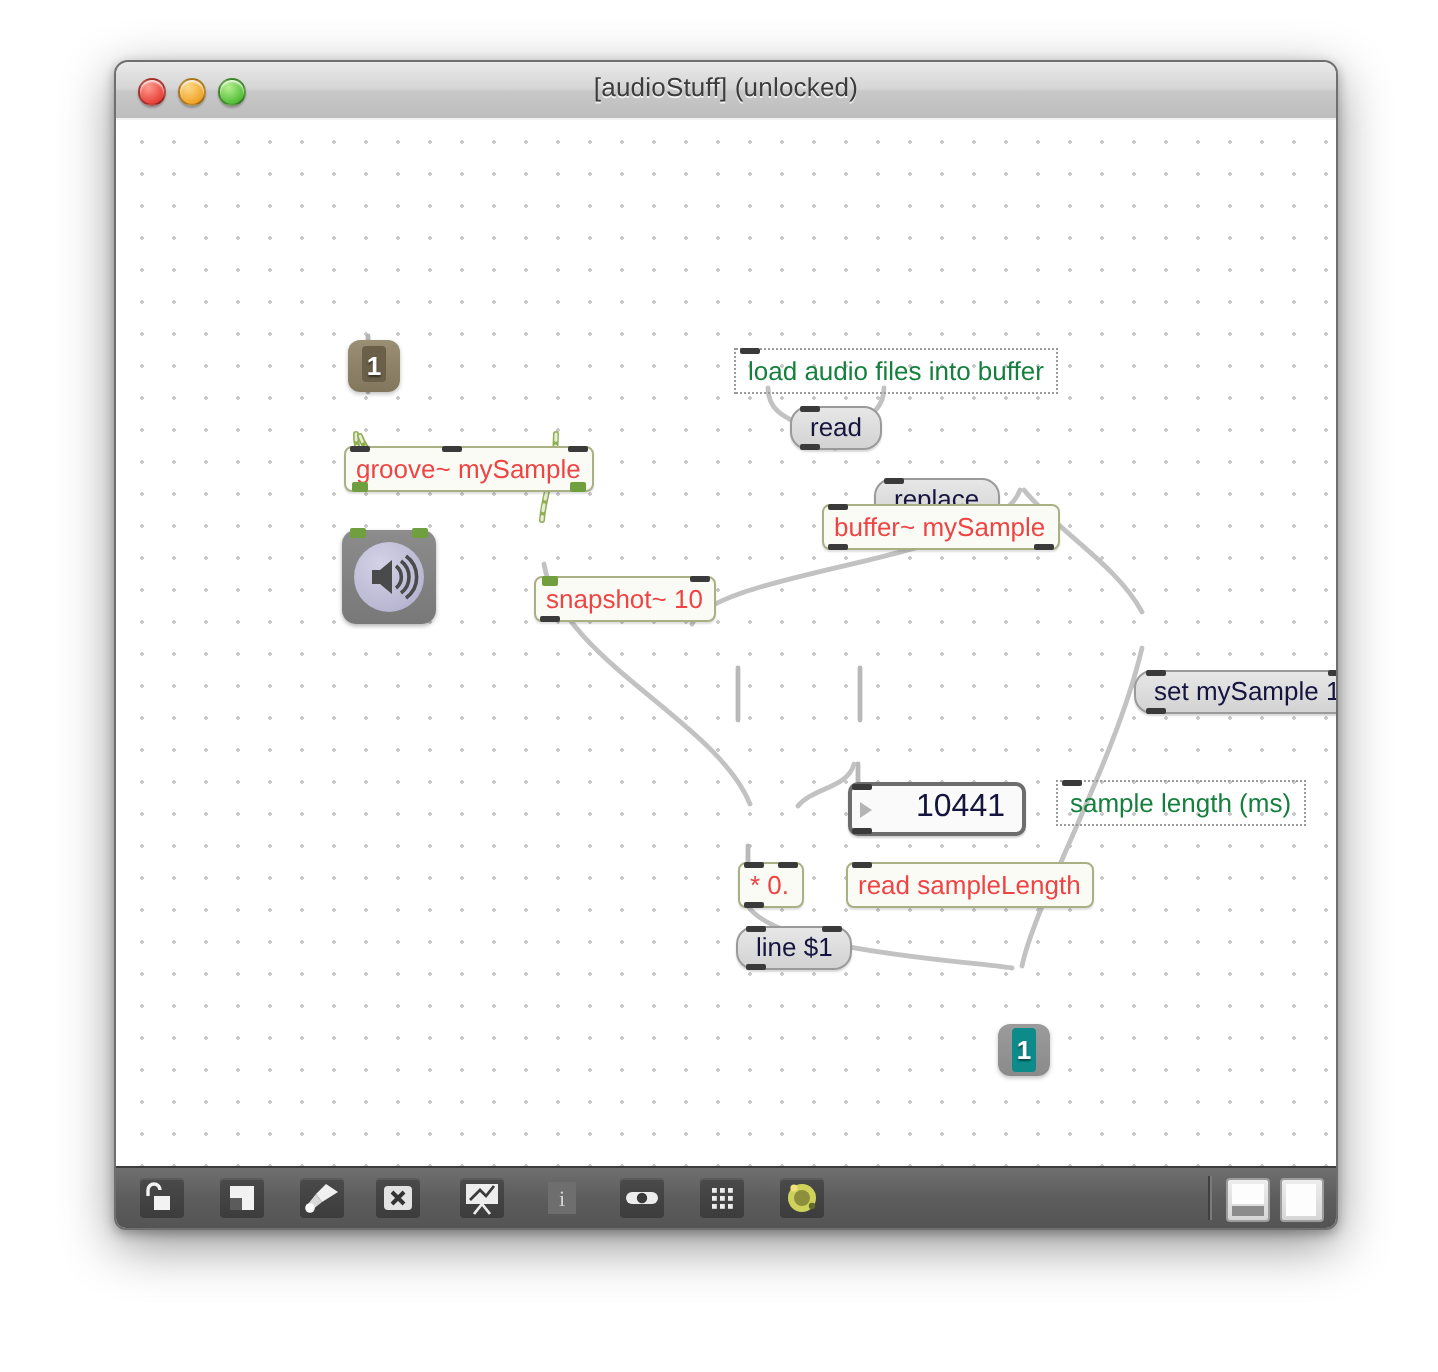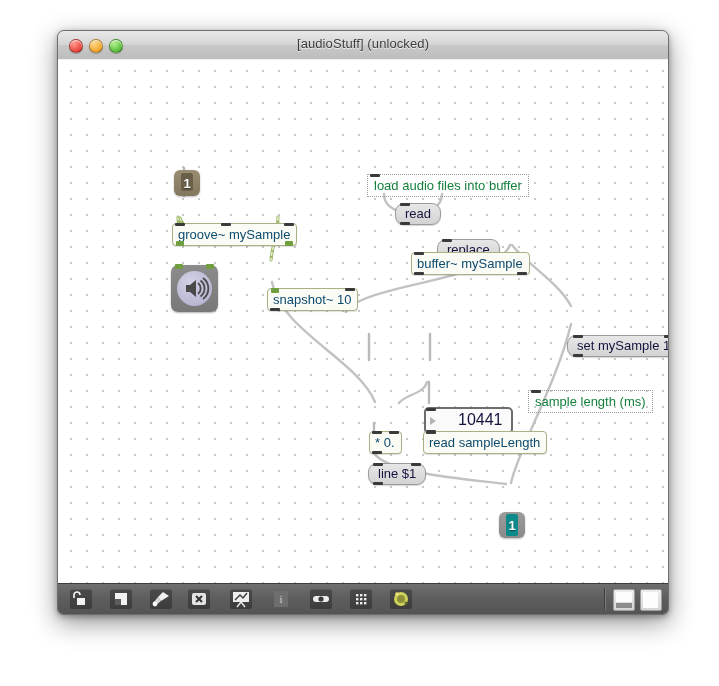--- a/index.html
+++ b/index.html
@@ -61,21 +61,21 @@
     white-space:nowrap;
     line-height:1;
   }
   
   .objbox{
     background:#fbfbf5;
     border:1px solid #a9b184;
     border-radius:4px;
     padding:4px 6px 4px 5px;
     box-shadow:0 1px 1px rgba(0,0,0,0.13);
-    color:#0c4a6e;
+    color:#ef4444;
   }
   
   .msgbox{
     background:linear-gradient(to bottom,#e7e7e7,#d3d3d3);
     border:1px solid #9a9a9a;
     border-radius:9px;
     padding:3px 9px 4px 9px;
     box-shadow:0 1px 1px rgba(0,0,0,0.16);
     color:#14143f;
   }
@@ -266,21 +266,21 @@
     </div>
 
     <div class="obj msgbox" style="left:509px;top:275px;">
       <span class="nub top" style="left:5px;"></span>
       <span class="nub top" style="right:5px;"></span>
       <span class="nub bot" style="left:5px;"></span>
       <span>set mySample 1</span>
     </div>
 
 
-    <div class="numbox" style="left:366px;top:347px;padding-left:32px;">
+    <div class="numbox" style="left:366px;top:331px;padding-left:32px;">
       <span class="nub top" style="left:0px;"></span>
       <span class="nub bot" style="left:0px;"></span>
       <span>10441</span>
     </div>
 
     <div class="obj comment" style="left:436px;top:330px;margin-left:34px;">
       <span class="nub top" style="left:2px;"></span>
       <span>sample length (ms)</span>
     </div>
 

